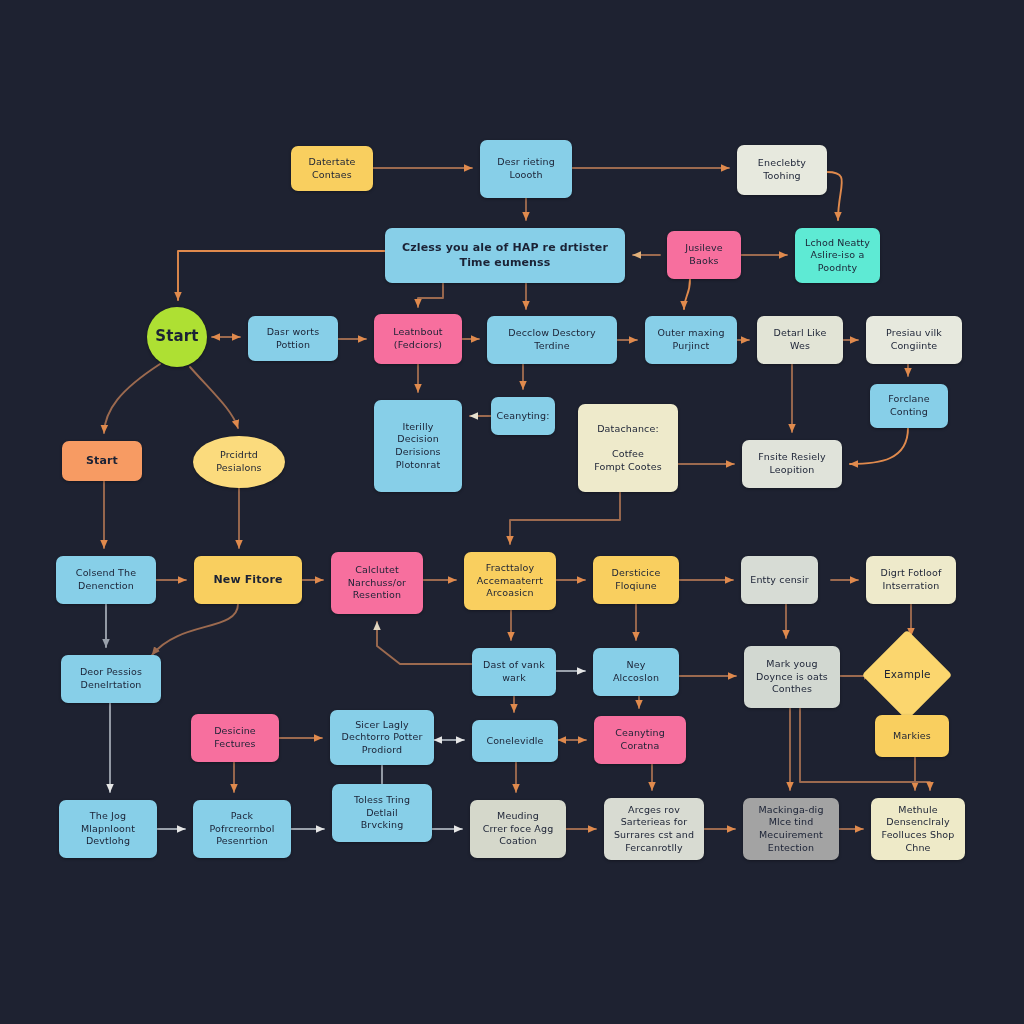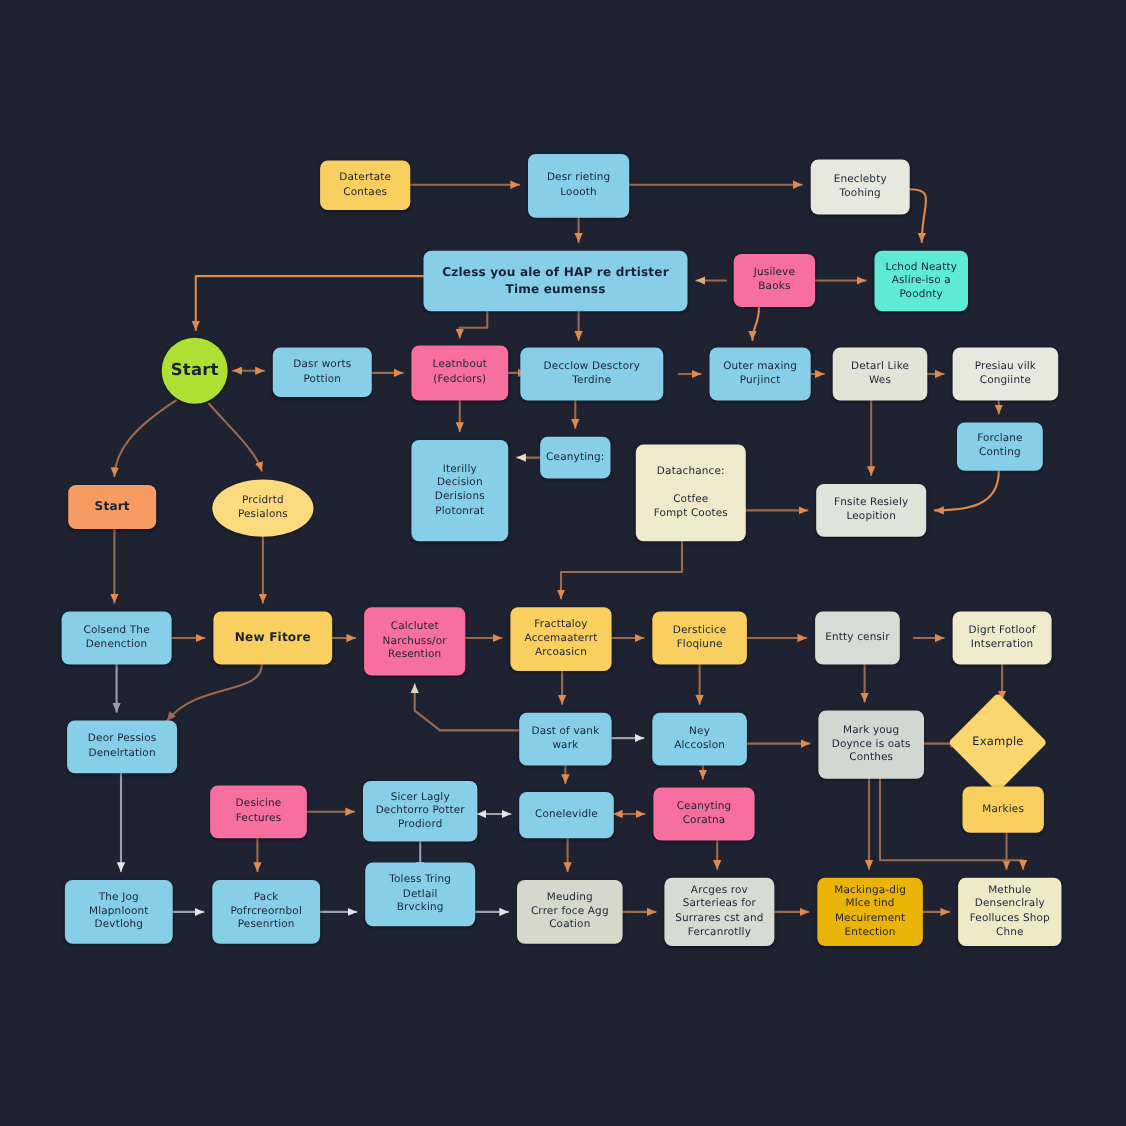--- a/index.html
+++ b/index.html
@@ -161,21 +161,21 @@
       <div class="node " style="left: 667px; top: 231px; width: 74px; height: 48px; background: rgb(247, 111, 158);"><span>Jusileve
 Baoks</span></div>
       <div class="node " style="left: 795px; top: 228px; width: 85px; height: 55px; background: #5eead4;"><span>Lchod Neatty
 Aslire-iso a
 Poodnty</span></div>
       <div class="node circle" style="left: 147px; top: 307px; width: 60px; height: 60px; background: rgb(174, 224, 51);"><span>Start</span></div>
       <div class="node " style="left: 248px; top: 316px; width: 90px; height: 45px; background: rgb(135, 207, 232);"><span>Dasr worts
 Pottion</span></div>
       <div class="node " style="left: 374px; top: 314px; width: 88px; height: 50px; background: rgb(247, 111, 158);"><span>Leatnbout
 (Fedciors)</span></div>
-      <div class="node " style="left: 473px; top: 316px; width: 130px; height: 48px; background: rgb(135, 207, 232);"><span>Decclow Desctory
+      <div class="node " style="left: 487px; top: 316px; width: 130px; height: 48px; background: rgb(135, 207, 232);"><span>Decclow Desctory
 Terdine</span></div>
       <div class="node " style="left: 645px; top: 316px; width: 92px; height: 48px; background: rgb(135, 207, 232);"><span>Outer maxing
 Purjinct</span></div>
       <div class="node " style="left: 757px; top: 316px; width: 86px; height: 48px; background: rgb(226, 228, 214);"><span>Detarl Like
 Wes</span></div>
       <div class="node " style="left: 866px; top: 316px; width: 96px; height: 48px; background: rgb(231, 233, 222);"><span>Presiau vilk
 Congiinte</span></div>
       <div class="node " style="left: 374px; top: 400px; width: 88px; height: 92px; background: rgb(135, 207, 232);"><span>Iterilly
 Decision
 Derisions
@@ -234,21 +234,21 @@
       <div class="node " style="left: 332px; top: 784px; width: 100px; height: 58px; background: rgb(135, 207, 232);"><span>Toless Tring
 Detlail
 Brvcking</span></div>
       <div class="node " style="left: 470px; top: 800px; width: 96px; height: 58px; background: rgb(213, 216, 203);"><span>Meuding
 Crrer foce Agg
 Coation</span></div>
       <div class="node " style="left: 604px; top: 798px; width: 100px; height: 62px; background: rgb(216, 219, 210);"><span>Arcges rov
 Sarterieas for
 Surrares cst and
 Fercanrotlly</span></div>
-      <div class="node " style="left: 743px; top: 798px; width: 96px; height: 62px; background: #eab308;"><span>Mackinga-dig
+      <div class="node " style="left: 743px; top: 798px; width: 96px; height: 62px; background: #a3a3a3;"><span>Mackinga-dig
 Mlce tind
 Mecuirement
 Entection</span></div>
       <div class="node " style="left: 871px; top: 798px; width: 94px; height: 62px; background: rgb(238, 234, 200);"><span>Methule
 Densenclraly
 Feolluces Shop
 Chne</span></div>
     </div>
 </div>
 

